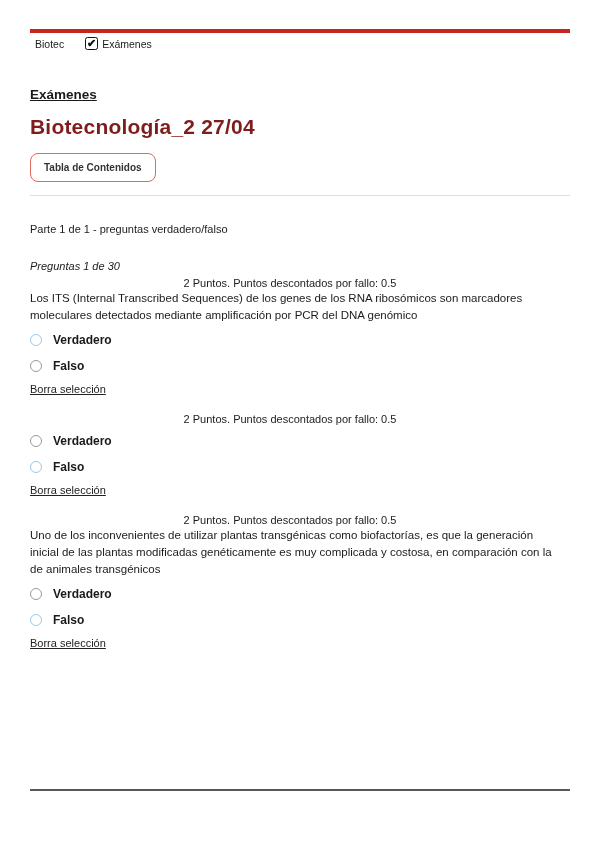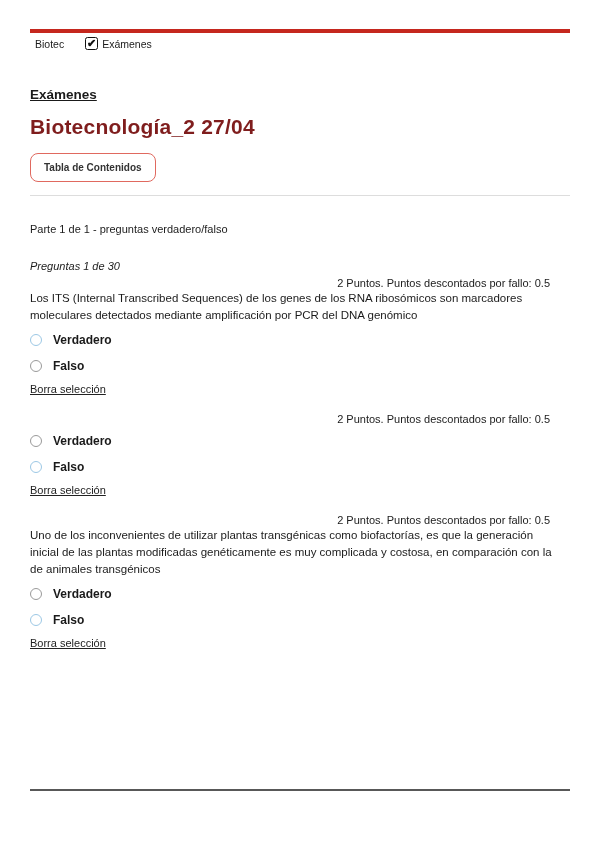--- a/index.html
+++ b/index.html
@@ -56,21 +56,21 @@
   }
   .hr-light {
     margin-top: 13px;
     border: none; border-top: 1px solid var(--hr-light, #ddd);
   }
   .part-header { margin-top: 27px; font-size: 11px; }
   .questions-list { margin-top: 25px; }
   .question { margin-bottom: 16px; }
   .q-number { font-size: 11px; font-style: italic; }
   .q-points {
-    font-size: 11px; text-align: right;
+    font-size: 11px; text-align: center;
     margin-top: 5px; margin-right: 20px;
   }
   .q-text {
     font-size: 11.5px; line-height: 17px;
     margin-top: 1px; max-width: 530px;
   }
   .option-row { display: flex; align-items: center; margin-top: 6px; height: 20px; cursor: pointer; }
   .radio {
     width: 12px; height: 12px; flex: none;
     border: 1.6px solid var(--radio-off, #9a9a9a);

